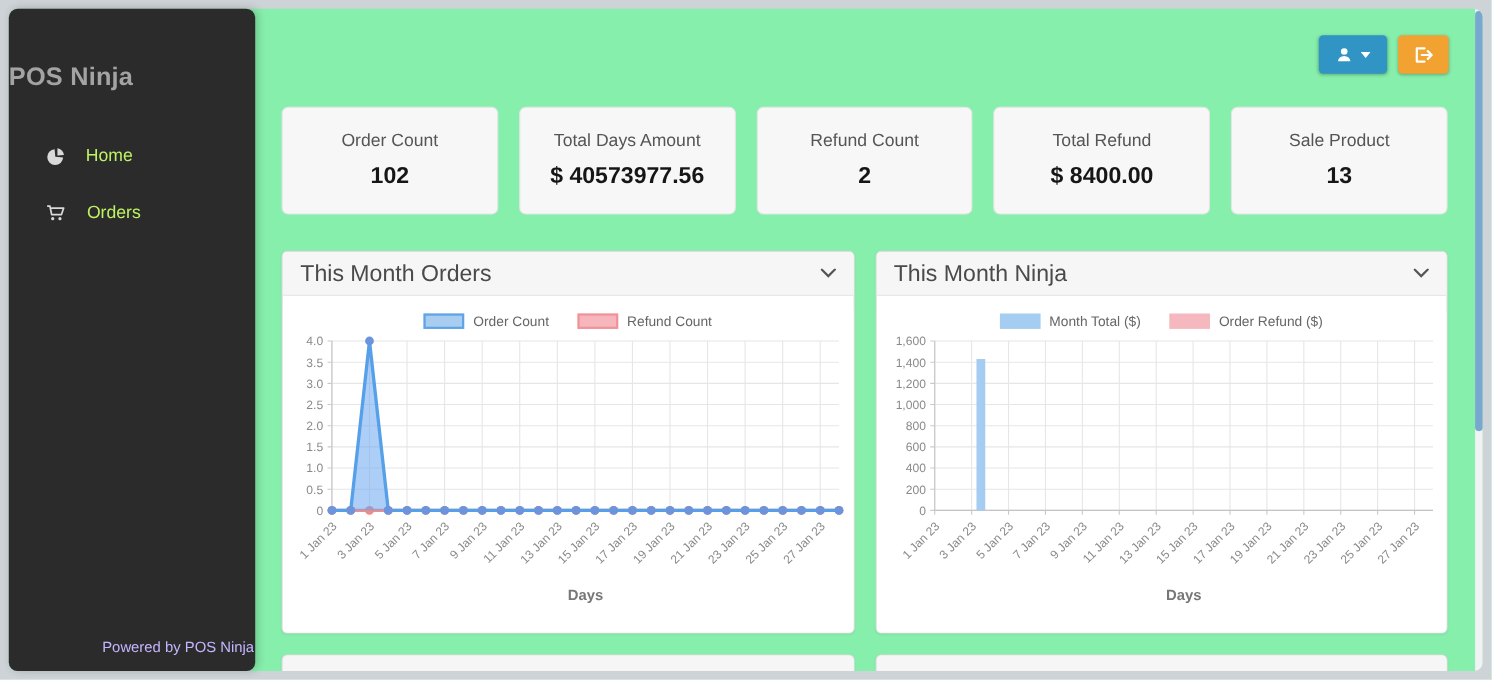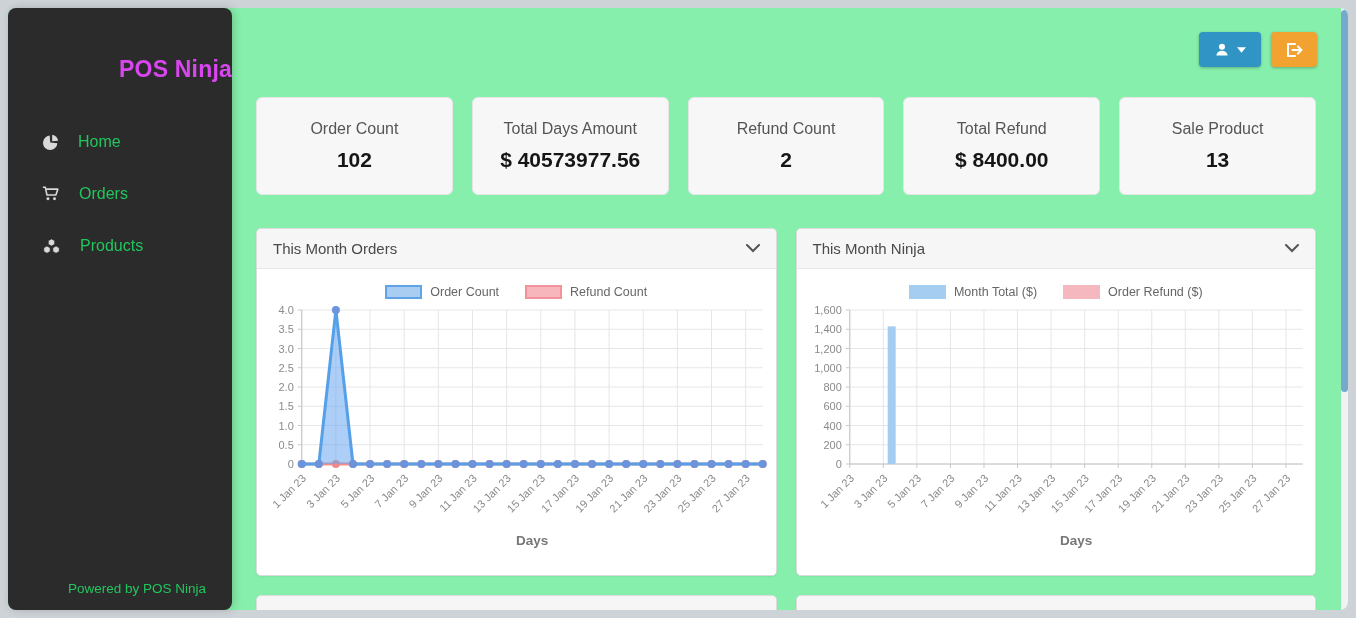--- a/index.html
+++ b/index.html
@@ -6,26 +6,26 @@
   body { font-family:"Liberation Sans", sans-serif; }
   .page { position:relative; width:1356px; height:618px; background:#ced3d7; overflow:hidden; }
 
   .main-card { position:absolute; left:8px; top:8px; width:1340px; height:602px;
                background:#86efac; border-radius:8px; overflow:hidden; }
 
   
   .sidebar { position:absolute; left:8px; top:8px; width:224px; height:602px;
              background:#2b2b2b; border-radius:8px; z-index:5;
              box-shadow:2px 0 8px rgba(0,0,0,.18); }
-  .sidebar-title { padding-top:48px; text-align:right; color:#d946ef; font-size:23px; font-weight:bold; letter-spacing:.2px; }
+  .sidebar-title { padding-top:48px; text-align:left; color:#a3a3a3; font-size:23px; font-weight:bold; letter-spacing:.2px; }
   .nav { position:absolute; top:108px; left:0; right:0; }
   .nav-item { display:flex; align-items:center; gap:19px; height:52px; padding-left:34px;
-              color:#22c55e; font-size:16px; cursor:pointer; }
+              color:#bef264; font-size:16px; cursor:pointer; }
   .nav-item svg { flex:0 0 auto; }
-  .sidebar-footer { position:absolute; bottom:14px; right:26px; color:#22c55e; font-size:13.5px; }
+  .sidebar-footer { position:absolute; bottom:14px; right:1px; color:#c4b5fd; font-size:13.5px; }
 
   
   .btn { position:absolute; top:24px; height:35px; border:none; border-radius:4px;
          display:flex; align-items:center; justify-content:center; gap:7px; cursor:pointer;
          box-shadow:0 1px 3px rgba(0,0,0,.28); }
   .btn-user { left:1191px; width:62px; }
   .btn-logout { left:1263px; width:46px; }
 
   
   .stats-row { position:absolute; left:248px; top:89px; width:1060px; height:98px; display:flex; gap:19px; }
@@ -35,21 +35,21 @@
   .stat-value { font-size:21px; font-weight:bold; color:#161616; }
 
   
   .panels-row { position:absolute; left:248px; width:1060px; display:flex; gap:19px; }
   .row-1 { top:220px; height:348px; }
   .row-2 { top:587px; height:60px; }
   .panel { flex:1; background:#fff; border:1px solid #dcdcdc; border-radius:5px; overflow:hidden;
            box-shadow:0 1px 2px rgba(0,0,0,.05); }
   .panel-header { height:40px; background:#f6f6f6; border-bottom:1px solid #e7e7e7;
                   display:flex; align-items:center; justify-content:space-between; padding:0 16px;
-                  font-size:15px; color:#4a4a4a; cursor:pointer; }
+                  font-size:21px; color:#4a4a4a; cursor:pointer; }
   .panel-body { position:relative; height:306px; background:#fff; }
 
   .legend { height:20px; margin-top:13px; display:flex; justify-content:center; align-items:center; gap:26px;
             font-size:12.5px; color:#666; }
   .legend-item { display:flex; align-items:center; gap:8px; }
   .swatch { display:inline-block; width:37px; height:14px; }
 
   .chart { display:block; width:100%; height:258px; }
   .chart .tick { font-size:11px; fill:#8a8a8a; }
   .chart .axis-title { font-size:13.5px; font-weight:bold; fill:#777; }
@@ -396,27 +396,17 @@
       <div class="nav-item">
         <span style="display:flex">
           <svg width="18" height="16" viewBox="0 0 17 15" fill="none" stroke="#d9d9d9" stroke-width="1.5" stroke-linejoin="round">
             <path d="M0.8 1.2h2.4l1.5 7.3h8.4l1.9-5.6H4.3"></path>
             <circle cx="5.6" cy="12" r="1.4" fill="#d9d9d9" stroke="none"></circle>
             <circle cx="11.8" cy="12" r="1.4" fill="#d9d9d9" stroke="none"></circle>
           </svg>
         </span>
         <span>Orders</span>
       </div>
-      <div class="nav-item">
-        <span style="display:flex">
-          <svg width="19" height="17" viewBox="0 0 18 16" fill="#d9d9d9" stroke="#2b2b2b" stroke-width="0.6">
-            <path d="M9 0.8l3 1.7v3.4L9 7.6 6 5.9V2.5z"></path>
-            <path d="M4.7 7.6l3 1.7v3.4l-3 1.7-3-1.7V9.3z"></path>
-            <path d="M13.3 7.6l3 1.7v3.4l-3 1.7-3-1.7V9.3z"></path>
-          </svg>
-        </span>
-        <span>Products</span>
-      </div>
     </nav>
     <div class="sidebar-footer">Powered by POS Ninja</div>
   </aside>
 
 </div>
 
 </body></html>

